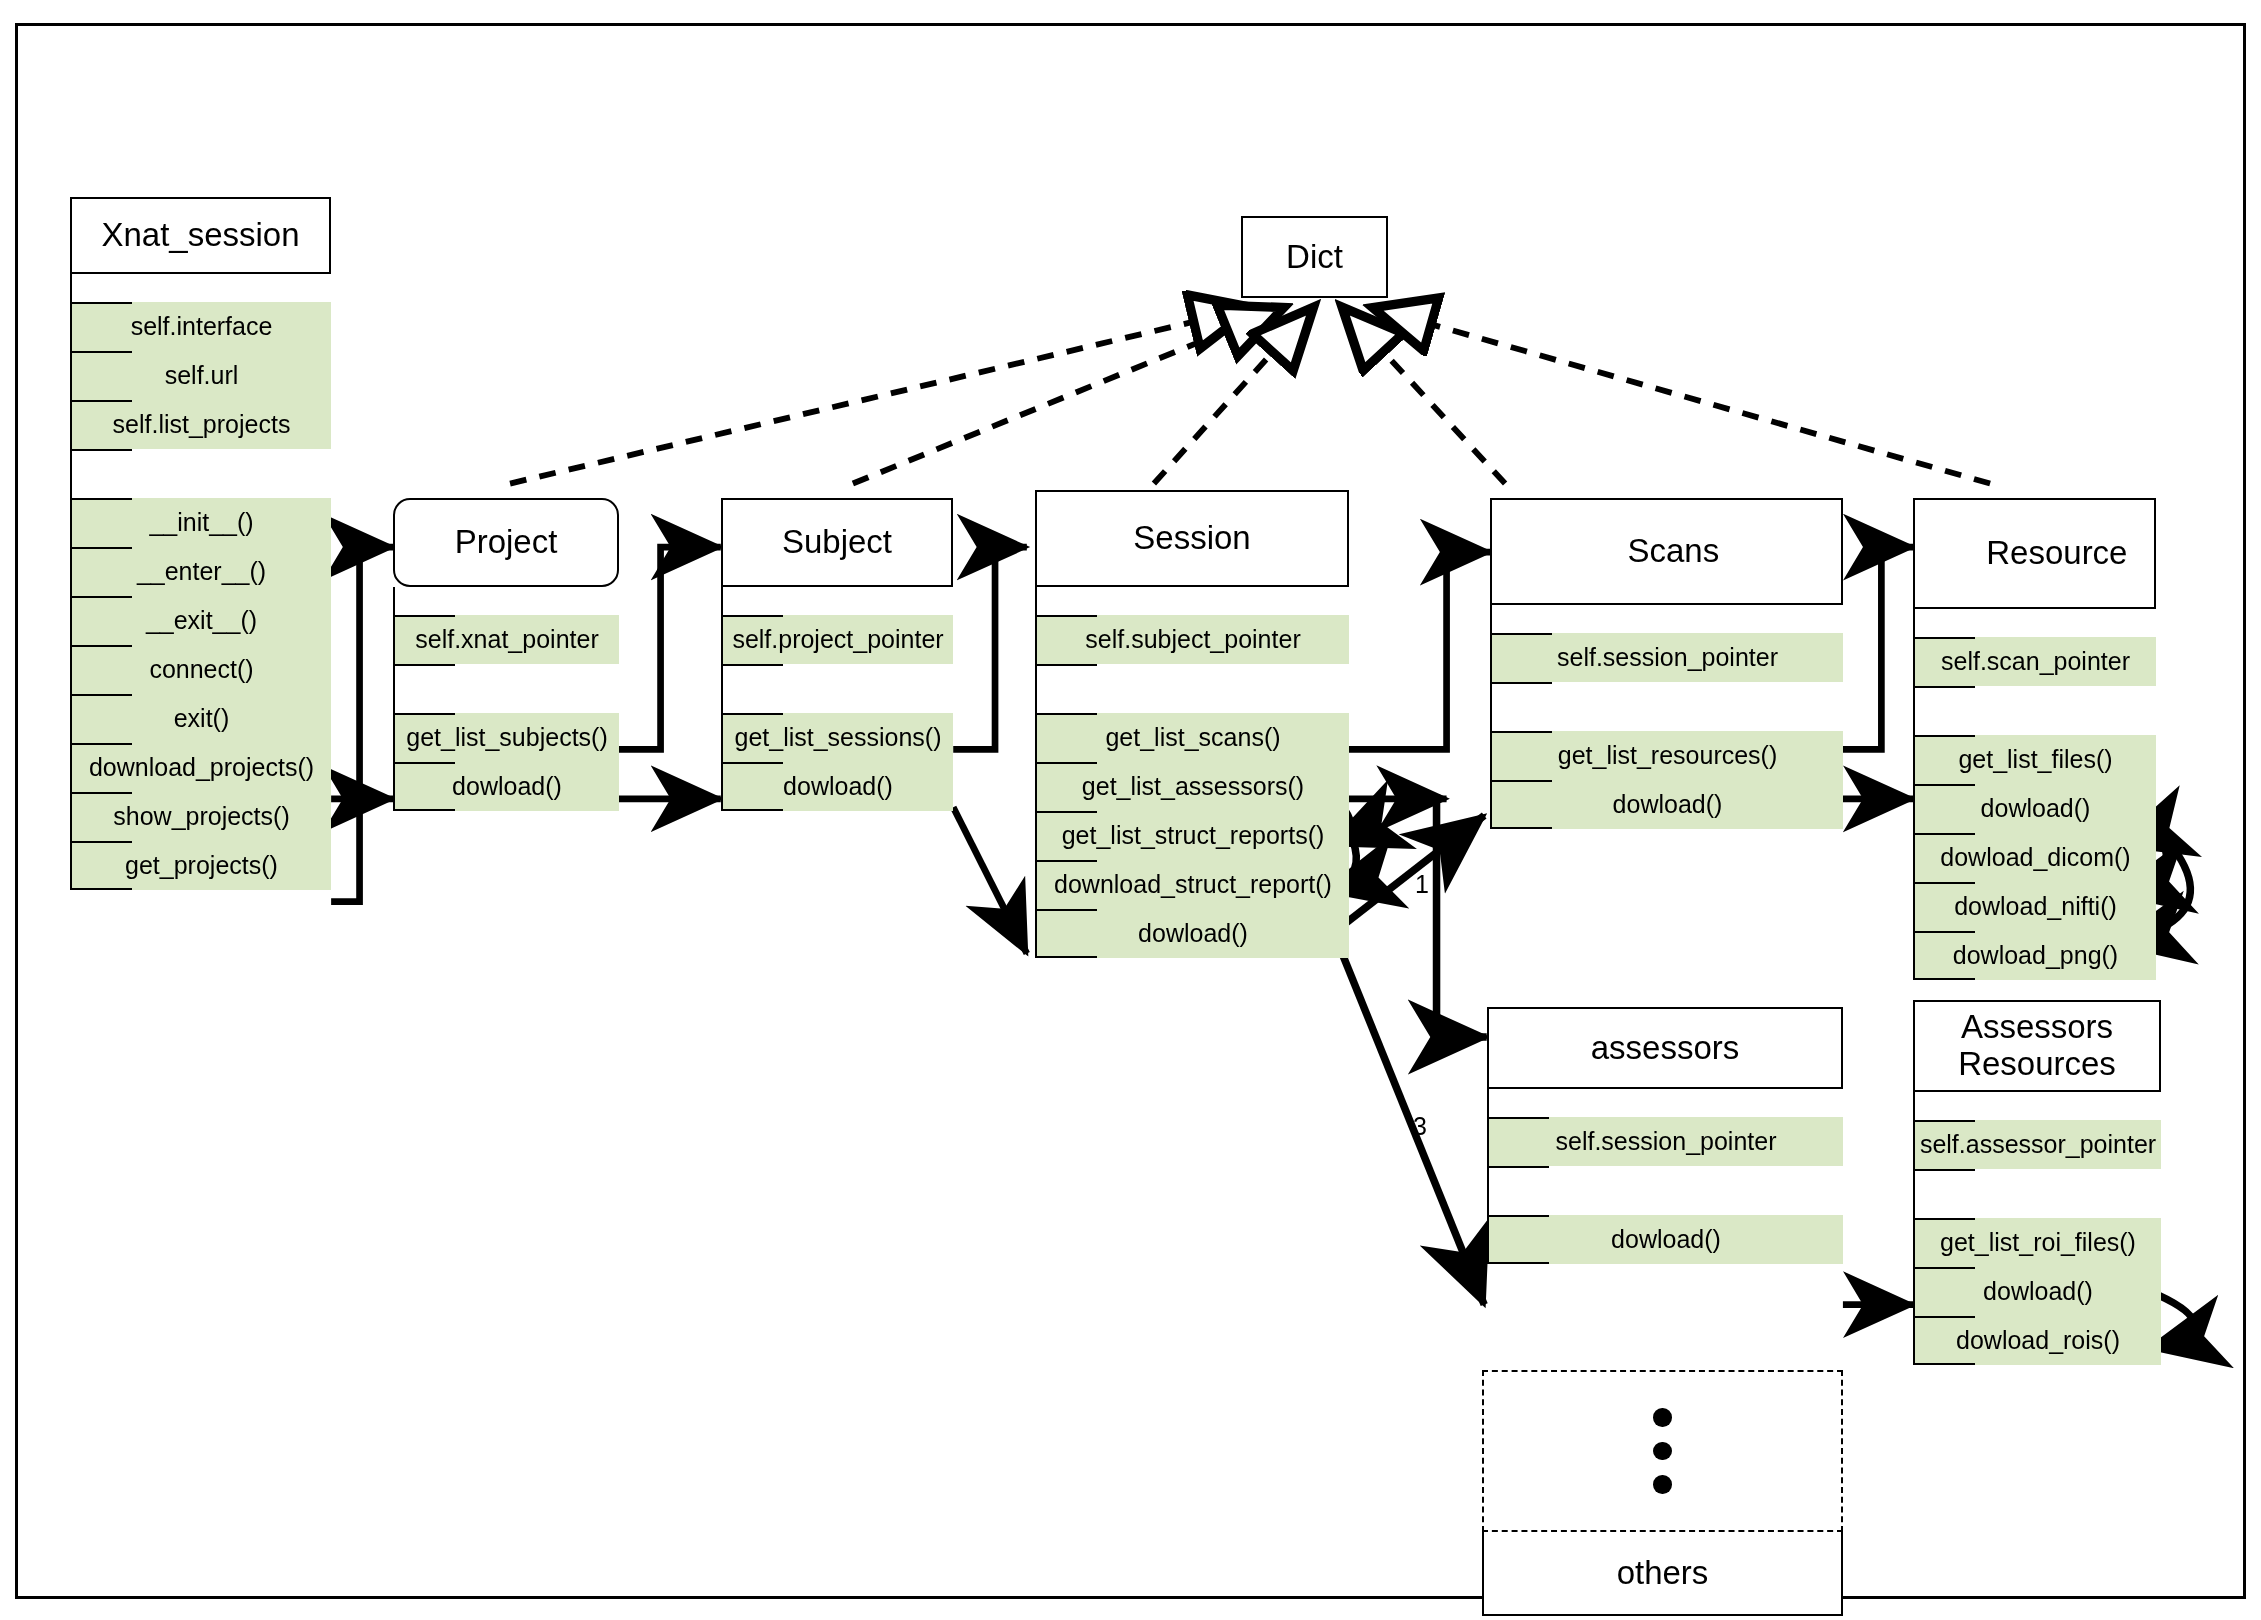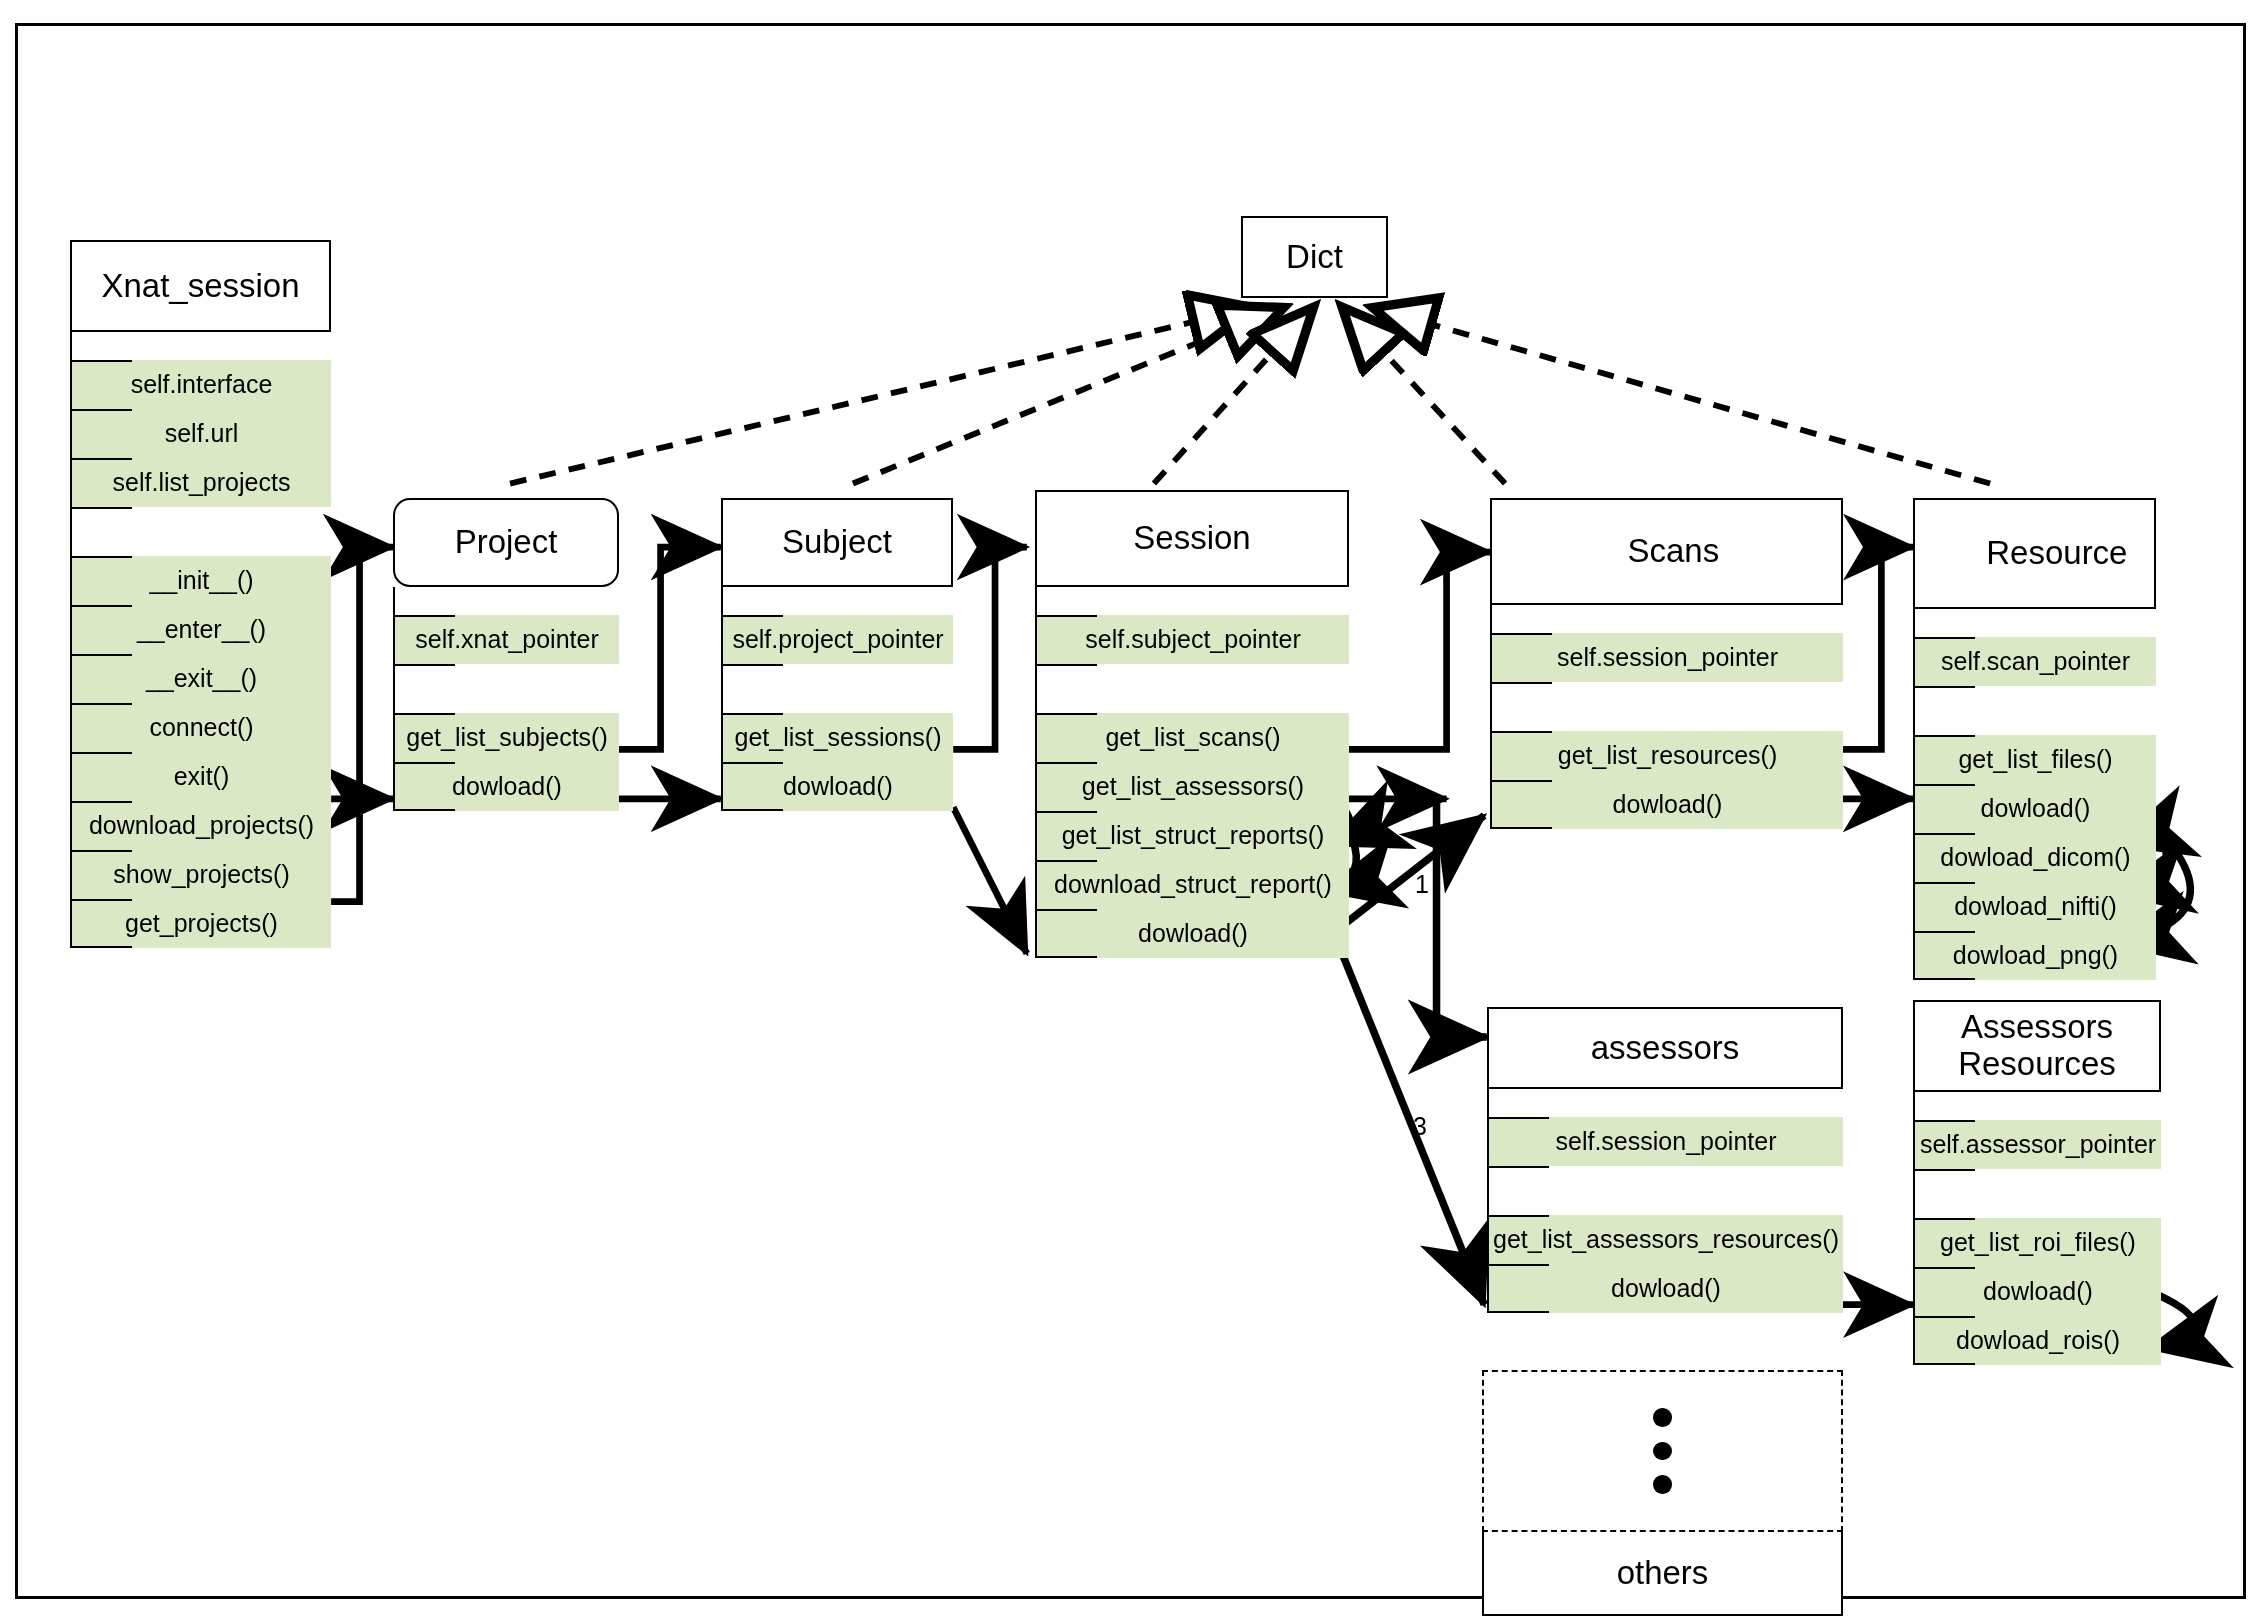--- a/index.html
+++ b/index.html
@@ -132,21 +132,21 @@
 
   <div class="wlabel" style="left:1405px;top:786px;">2</div>
   <div class="wlabel" style="left:1415px;top:870px;">1</div>
   <div class="wlabel" style="left:1413px;top:1112px;">3</div>
 
   <div class="dict">
     <span>Dict</span>
   </div>
 
   <div class="cls" style="left:70px;top:197px;width:261px;">
-    <div class="cls-title" style="height:92px;margin-top:43px;">Xnat_session</div>
+    <div class="cls-title" style="height:77px;">Xnat_session</div>
     <div class="cls-body">
       <div class="gap"></div>
       <div class="row green">self.interface</div>
       <div class="row green">self.url</div>
       <div class="row green">self.list_projects</div>
       <div class="sect-end"></div>
       <div class="gap" style="height:49px;"></div>
       <div class="row green">__init__()</div>
       <div class="row green">__enter__()</div>
       <div class="row green">__exit__()</div>
@@ -224,21 +224,20 @@
     </div>
   </div>
 
   <div class="cls" style="left:1487px;top:1007px;width:356px;">
     <div class="cls-title" style="height:82px;">assessors</div>
     <div class="cls-body">
       <div class="gap"></div>
       <div class="row green">self.session_pointer</div>
       <div class="sect-end"></div>
       <div class="gap" style="height:49px;"></div>
-      <div class="row green">get_list_assessors_resources()</div>
       <div class="row green last">dowload()</div>
     </div>
   </div>
 
   <div class="cls" style="left:1913px;top:1000px;width:248px;">
     <div class="cls-title" style="height:92px;white-space:pre-line;">Assessors
 Resources</div>
     <div class="cls-body">
       <div class="gap"></div>
       <div class="row green">self.assessor_pointer</div>

